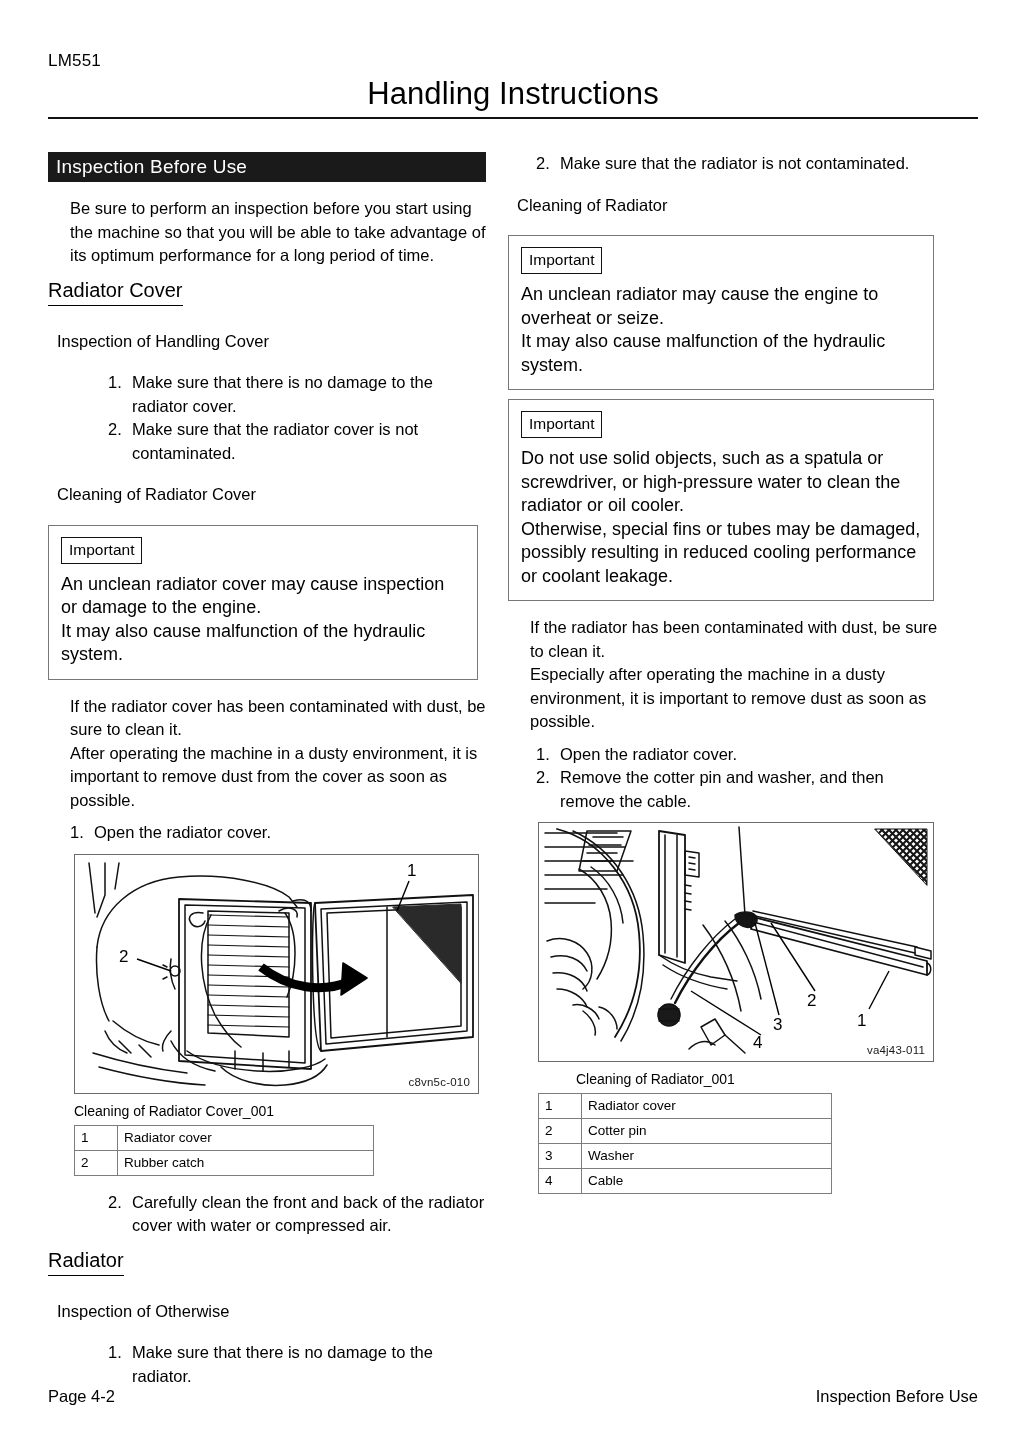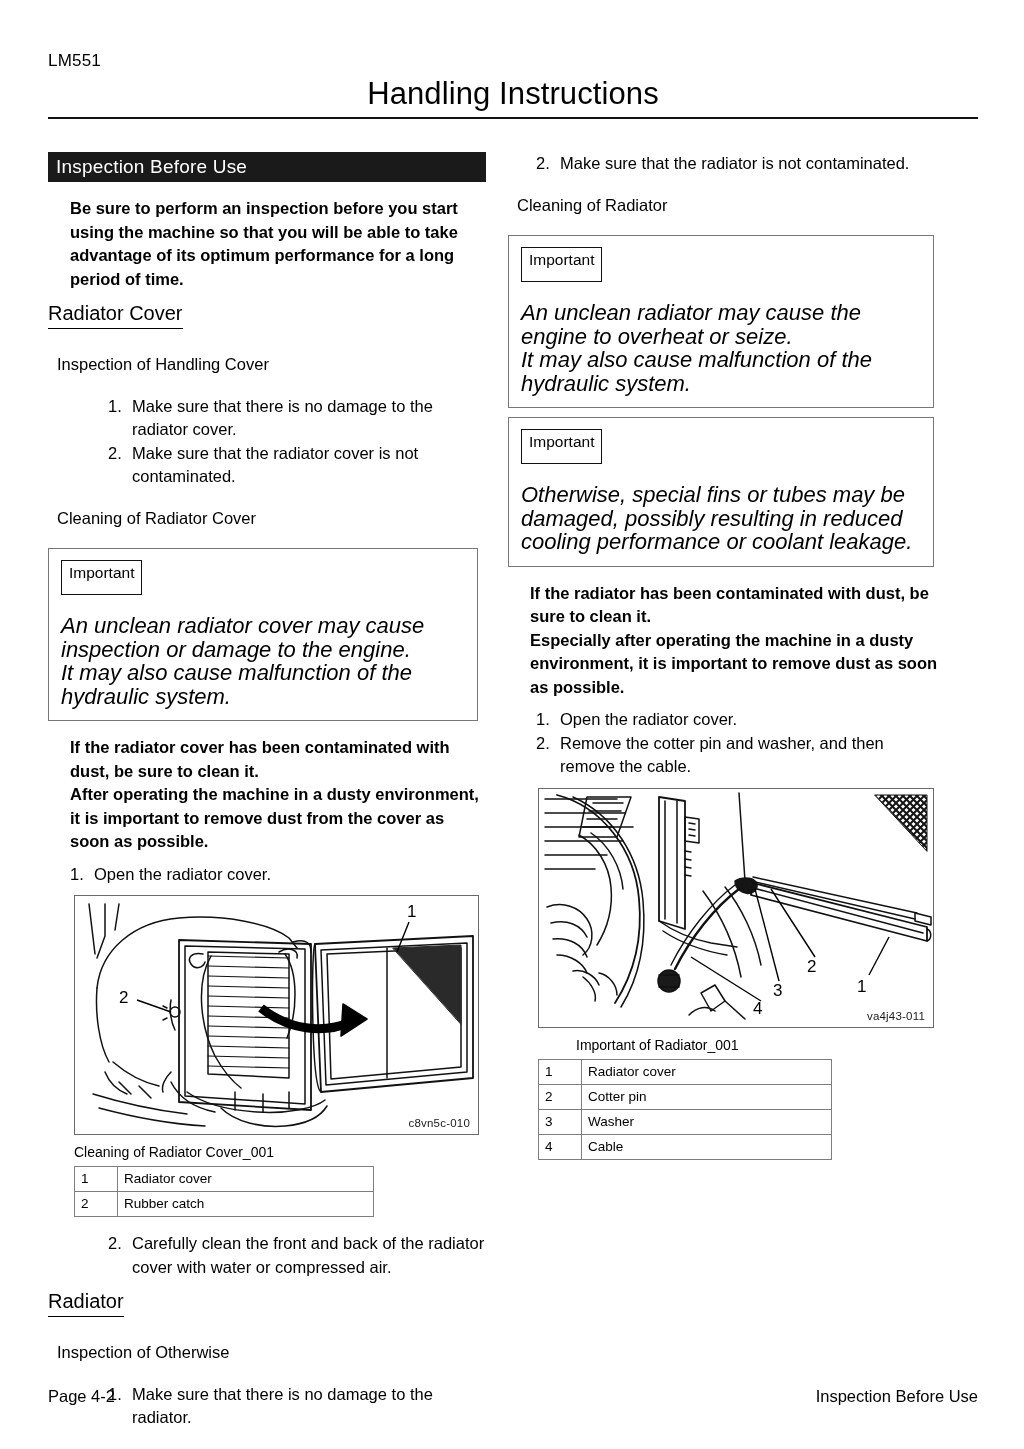--- a/index.html
+++ b/index.html
@@ -68,21 +68,20 @@
     width: 422px;
     box-sizing: content-box;
     letter-spacing: .2px;
   }
 
   
   .para {
     font-size: 16.5px;
     line-height: 23.5px;
     margin: 0;
-    font-weight: bold;
   }
   .para.indent   { margin-left: 22px; }
   .gap-sm { height: 9px; }
   .gap-md { height: 15px; }
 
   h2.subhead {
     font-size: 20px;
     font-weight: normal;
     line-height: 27px;
     margin: 0;
@@ -122,27 +121,26 @@
   .important-box {
     border: 1.3px solid #777;
     box-sizing: border-box;
     padding: 11px 12px 12px 12px;
   }
   .important-tag {
     display: inline-block;
     border: 1.4px solid #111;
     font-size: 15.5px;
     line-height: 20px;
-    padding: 2px 7px 11px 7px;
-    margin-bottom: 19px;
+    padding: 2px 7px 3px 7px;
+    margin-bottom: 9px;
   }
   .important-body {
-    font-size: 22px;
+    font-size: 18px;
     line-height: 23.5px;
-    font-style: italic;
   }
 
   
   .figure-frame {
     border: 1.5px solid #6a6a6a;
     box-sizing: border-box;
     position: relative;
     background: #fff;
     overflow: hidden;
   }
@@ -402,20 +400,21 @@
     <div class="important-box" style="width:426px;">
       <span class="important-tag">Important</span>
       <div class="important-body">An unclean radiator may cause the engine to overheat or seize.</div>
       <div class="important-body">It may also cause malfunction of the hydraulic system.</div>
     </div>
 
     <div class="gap-sm"></div>
 
     <div class="important-box" style="width:426px;">
       <span class="important-tag">Important</span>
+      <div class="important-body">Do not use solid objects, such as a spatula or screwdriver, or high-pressure water to clean the radiator or oil cooler.</div>
       <div class="important-body">Otherwise, special fins or tubes may be damaged, possibly resulting in reduced cooling performance or coolant leakage.</div>
     </div>
 
     <div class="gap-md"></div>
 
     <p class="para indent">If the radiator has been contaminated with dust, be sure to clean it.</p>
     <p class="para indent">Especially after operating the machine in a dusty environment, it is important to remove dust as soon as possible.</p>
 
     <div class="gap-sm"></div>
 
@@ -504,21 +503,21 @@
             <path d="M222 212 L152 168"></path>
           </g>
         </svg>
         <span class="callout" style="left:318px;top:188px;">1</span>
         <span class="callout" style="left:268px;top:168px;">2</span>
         <span class="callout" style="left:234px;top:192px;">3</span>
         <span class="callout" style="left:214px;top:210px;">4</span>
         <span class="fig-code">va4j43-011</span>
       </div>
 
-      <div class="fig-caption" style="margin-left:38px;">Important of Radiator_001</div>
+      <div class="fig-caption" style="margin-left:38px;">Cleaning of Radiator_001</div>
 
       <table class="legend" style="width:294px;">
         <tbody>
           <tr>
             <td class="legend-num">1</td>
             <td>Radiator cover</td>
           </tr>
           <tr>
             <td class="legend-num">2</td>
             <td>Cotter pin</td>

